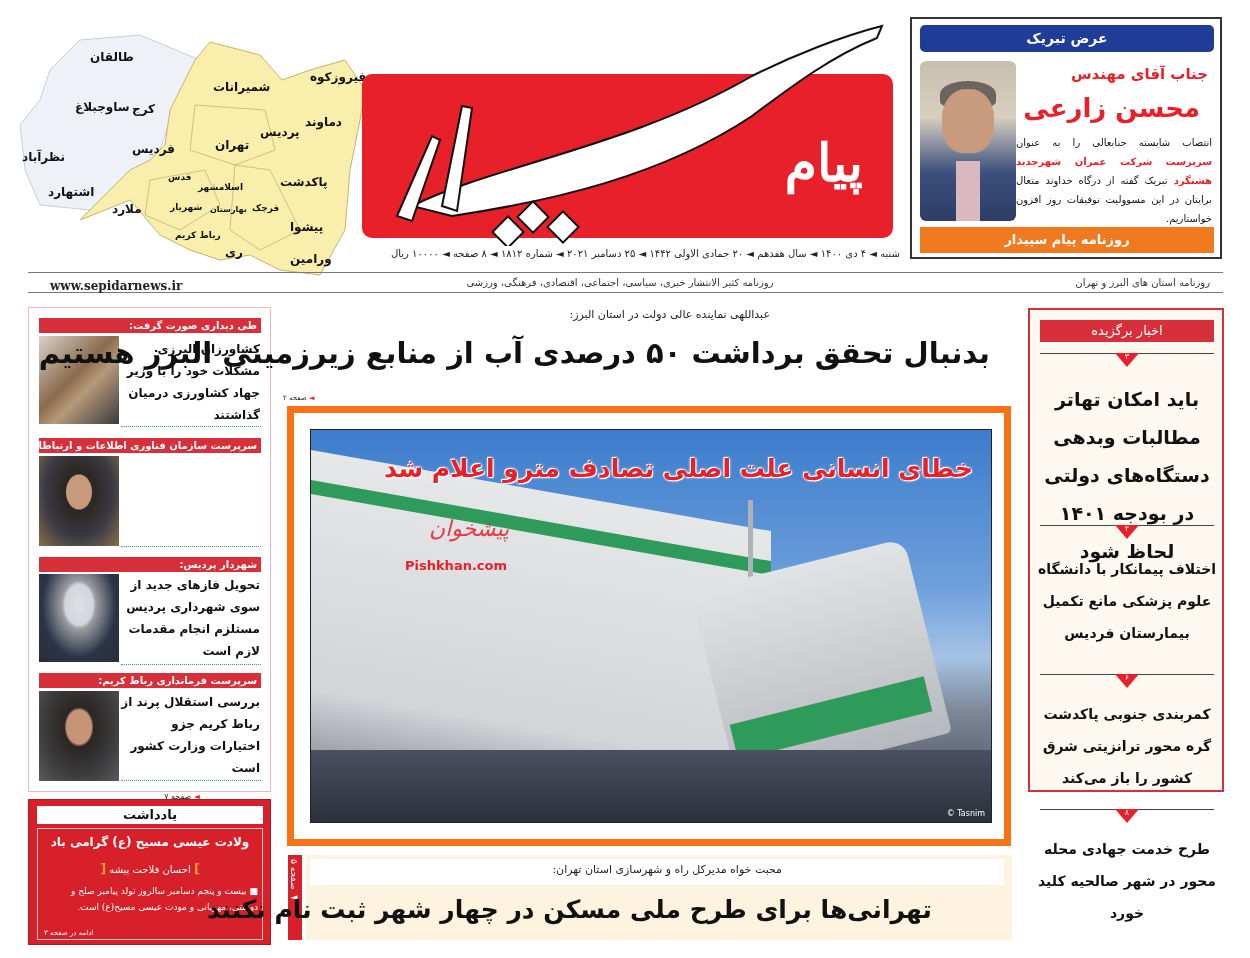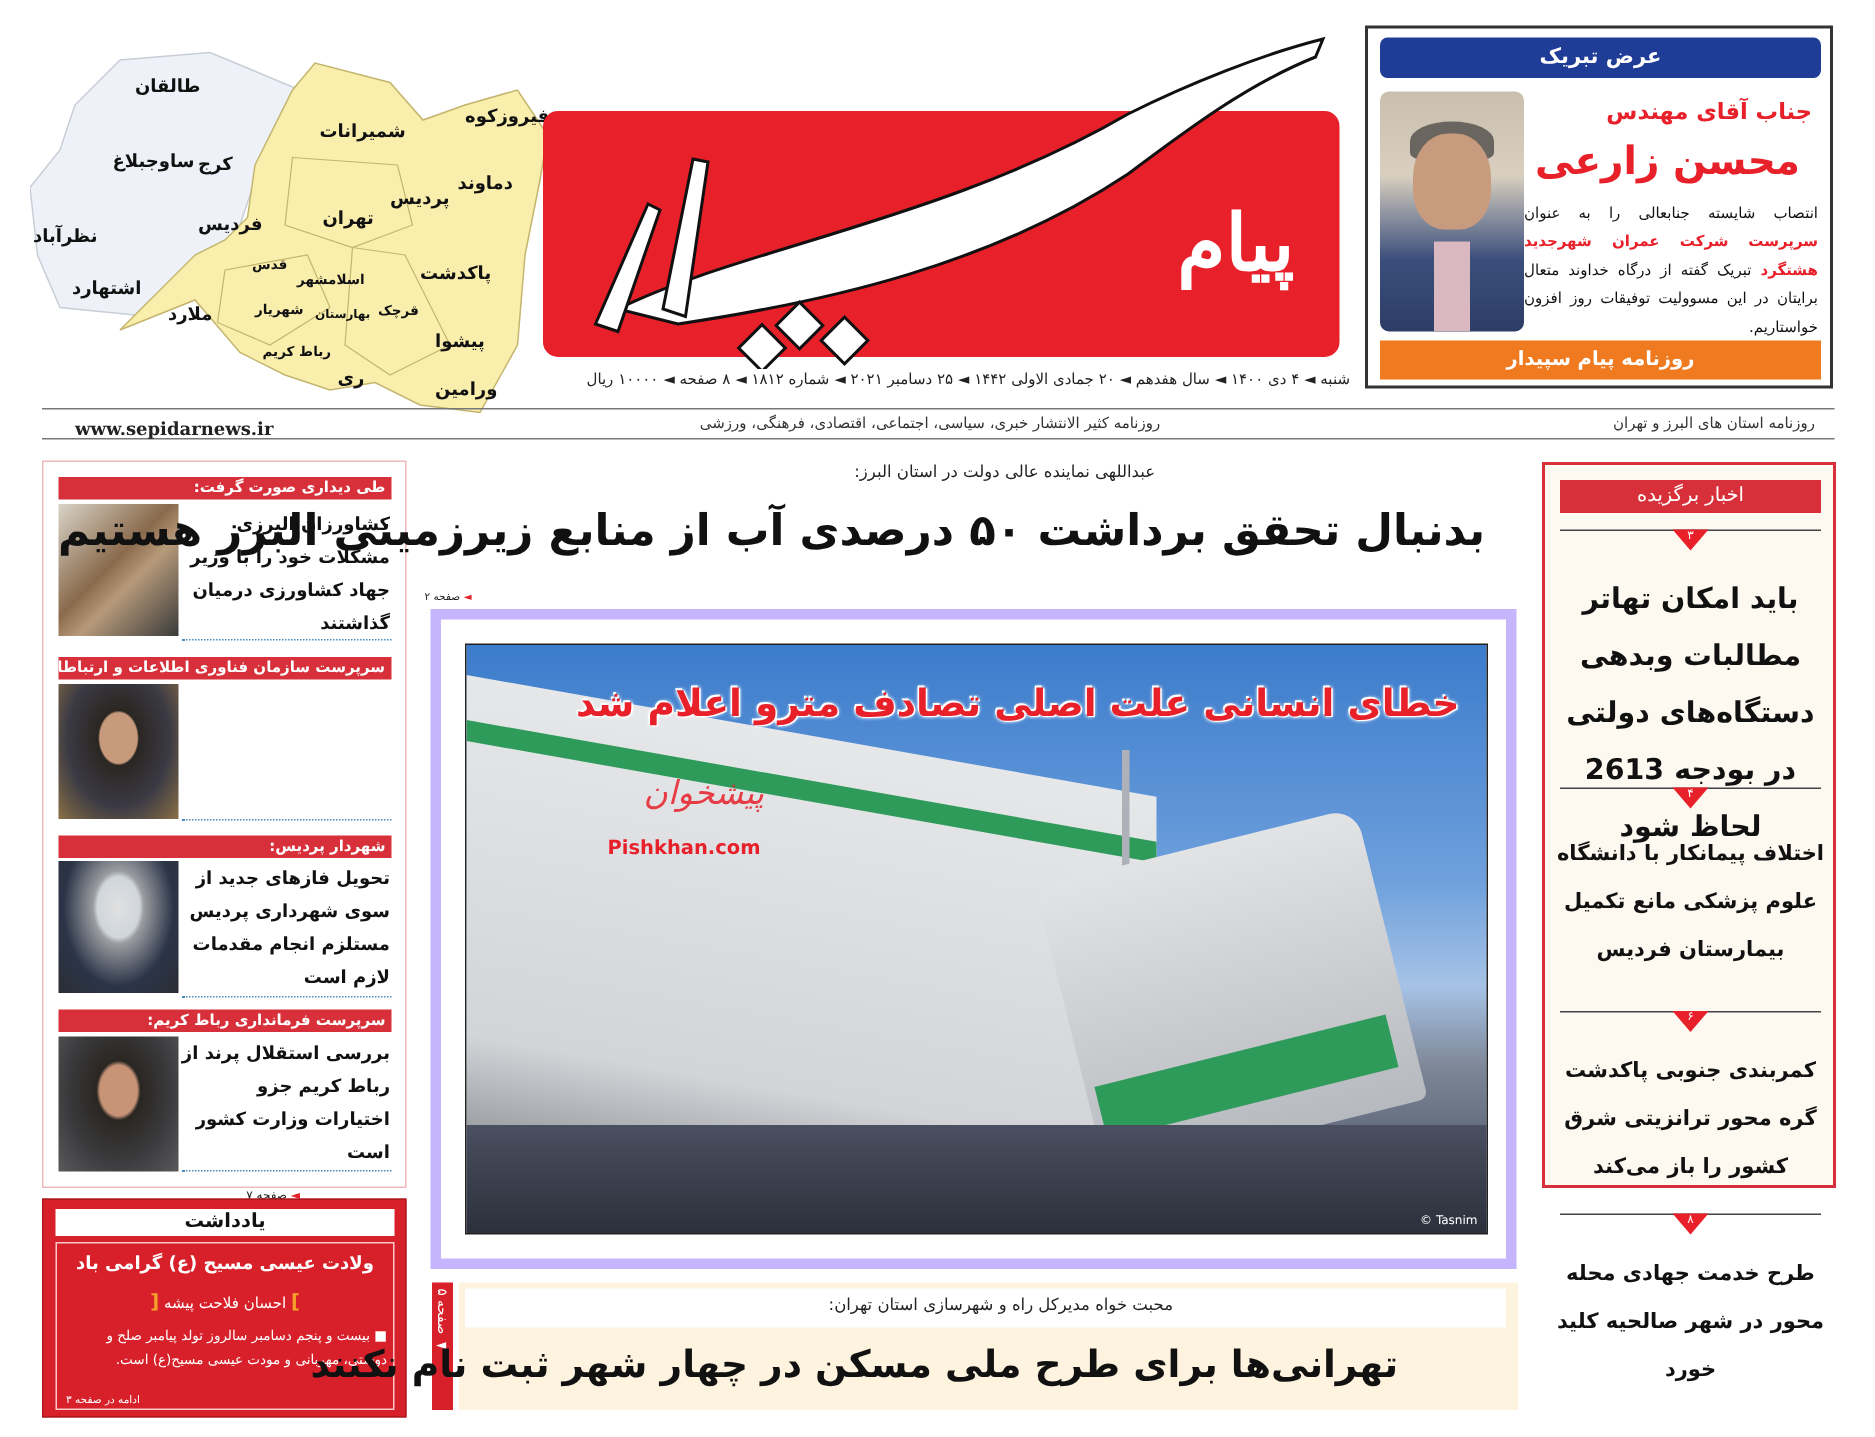--- a/index.html
+++ b/index.html
@@ -64,21 +64,21 @@
   #note-author .br { color: #f3a428; font-weight: bold; font-size: 13px; }
   #note-body { position: absolute; right: 4px; top: 54px; width: 218px; color: #fff; font-size: 9px; line-height: 16px; direction: rtl; text-align: right; }
   #note-cont { position: absolute; left: 6px; bottom: 2px; color: #fff; font-size: 7px; direction: rtl; }
 
   
   #kicker-main { left: 300px; top: 308px; width: 470px; text-align: right; font-size: 11px; color: #222; direction: rtl; }
   #headline-main { left: 300px; top: 336px; width: 690px; text-align: right; font-size: 29px; font-weight: bold; color: #111; direction: rtl; white-space: nowrap; letter-spacing: -0.5px; }
   #page-ref-main { left: 283px; top: 394px; font-size: 7px; color: #222; direction: rtl; }
   #page-ref-main .arrow { color: #e8202a; }
 
-  #photo-frame { left: 287px; top: 406px; width: 724px; height: 440px; border: 7px solid #c4b5fd; background: #fff; }
+  #photo-frame { left: 287px; top: 406px; width: 724px; height: 440px; border: 7px solid #f97316; background: #fff; }
   #photo { position: absolute; left: 16px; top: 16px; width: 682px; height: 394px; overflow: hidden; background: linear-gradient(180deg,#3c7ccc 0%,#6ea0dc 40%,#a6c3e6 58%,#7d8696 72%,#3c4658 100%); border: 1px solid #222; }
   #photo .train { position: absolute; left: 0; top: 20px; width: 460px; height: 300px; background: linear-gradient(180deg,#e6e7e9 0%,#d2d4d8 80%,#9ea1a6 100%); transform: skewY(10deg); transform-origin: left top; }
   #photo .stripe { position: absolute; left: 0; top: 50px; width: 460px; height: 14px; background: #2f9b5a; transform: skewY(10deg); transform-origin: left top; }
   #photo .loco { position: absolute; left: 400px; top: 132px; width: 220px; height: 200px; background: linear-gradient(180deg,#e2e3e5,#b6b9be); transform: rotate(-14deg); border-radius: 18px 18px 6px 6px; }
   #photo .loco-band { position: absolute; left: 420px; top: 270px; width: 200px; height: 36px; background: #2f9b5a; transform: rotate(-14deg); }
   #photo .track { position: absolute; left: 0; top: 320px; width: 682px; height: 74px; background: linear-gradient(180deg,#4a5060,#2a2f3a); }
   #photo .pole { position: absolute; left: 437px; top: 70px; width: 5px; height: 130px; background: #aeb2b8; }
   #photo-headline { position: absolute; right: 18px; top: 24px; font-size: 25px; font-weight: bold; color: #e8202a; direction: rtl; white-space: nowrap; text-shadow: 0 0 3px #fff, 0 0 3px #fff, 1px 1px 0 #fff, -1px -1px 0 #fff; }
   #watermark-fa { position: absolute; left: 118px; top: 86px; font-size: 22px; color: #e8202a; opacity: 0.85; direction: rtl; font-family: "DejaVu Serif", serif; font-style: italic; }
   #watermark-en { position: absolute; left: 94px; top: 128px; font-size: 13px; color: #e8202a; font-weight: bold; }
@@ -164,21 +164,21 @@
 <div id="tagline" class="abs">روزنامه کثیر الانتشار خبری، سیاسی، اجتماعی، اقتصادی، فرهنگی، ورزشی</div>
 <div id="province" class="abs">روزنامه استان های البرز و تهران</div>
 
 <div id="selected" class="abs">
   <div id="selected-header">اخبار برگزیده</div>
 
   <div class="sel-divider" style="top:43px;"></div>
   <div class="sel-badge" style="top:43px;">
       <span>۳</span>
     </div>
-  <div class="sel-title" style="top:70px;font-size:19px;line-height:38px;">باید امکان تهاتر مطالبات وبدهی دستگاه‌های دولتی در بودجه 2613 لحاظ شود</div>
+  <div class="sel-title" style="top:70px;font-size:19px;line-height:38px;">باید امکان تهاتر مطالبات وبدهی دستگاه‌های دولتی در بودجه ۱۴۰۱ لحاظ شود</div>
 
   <div class="sel-divider" style="top:215px;"></div>
   <div class="sel-badge" style="top:215px;">
       <span>۴</span>
     </div>
   <div class="sel-title" style="top:243px;font-size:14px;line-height:32px;">اختلاف پیمانکار با دانشگاه علوم پزشکی مانع تکمیل بیمارستان فردیس</div>
 
   <div class="sel-divider" style="top:364px;"></div>
   <div class="sel-badge" style="top:364px;">
       <span>۶</span>

